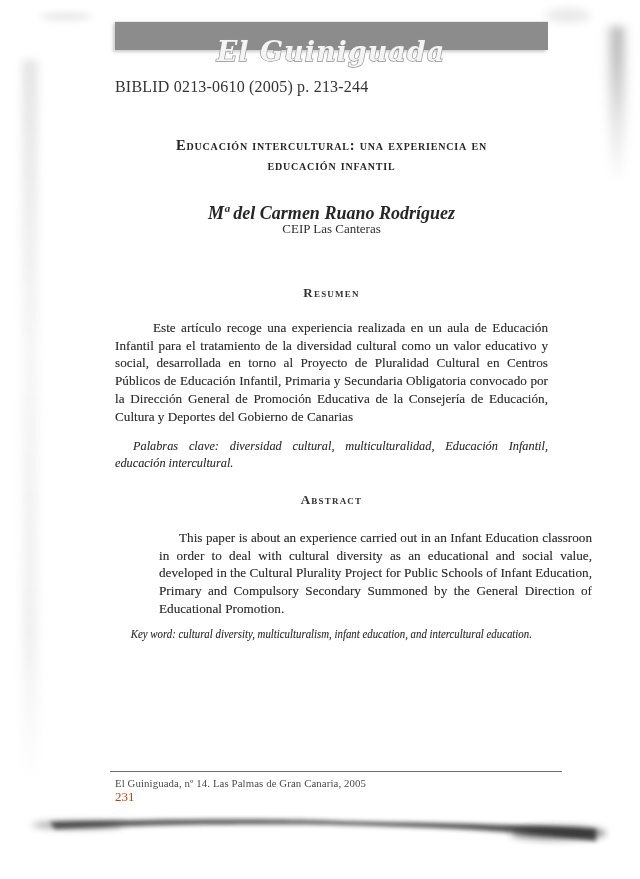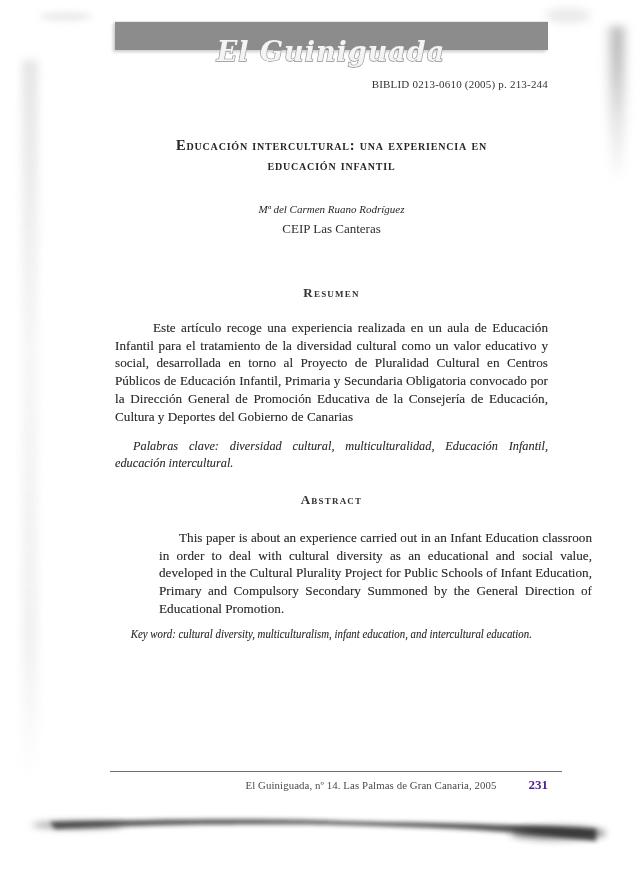--- a/index.html
+++ b/index.html
@@ -17,42 +17,42 @@
   .smudge-top-right{position:absolute;left:545px;top:8px;width:46px;height:15px;border-radius:50%;
       background:rgba(150,150,150,.20);filter:blur(4px);}
   .curl-shadow{position:absolute;left:0;top:800px;width:640px;height:79px;}
   
   .banner{position:absolute;left:115px;top:21px;width:433px;height:29px;background:#8c8c8c;
       box-shadow:-2px 2px 3px rgba(110,110,110,.35), 0 1px 0 rgba(255,255,255,.8) inset;}
   .banner-text-svg{position:absolute;left:115px;top:0;width:433px;height:74px;overflow:visible;}
   
   .content{position:absolute;left:115px;top:0;width:433px;height:879px;}
   .block{position:absolute;left:0;width:433px;}
-  .biblid{top:78px;text-align:right;font-size:11px;color:#333;letter-spacing:.2px;}
+  .biblid{top:78px;text-align:left;font-size:16px;color:#333;letter-spacing:.2px;}
   .title{top:136px;text-align:center;font-size:14.5px;font-weight:bold;
          font-variant:small-caps;letter-spacing:.8px;line-height:19.5px;color:#262626;}
-  .author{top:203px;text-align:center;font-size:11px;font-weight:normal;font-style:italic;color:#262626;}
+  .author{top:203px;text-align:center;font-size:18px;font-weight:bold;font-style:italic;color:#262626;}
   .affiliation{top:221px;text-align:center;font-size:13px;color:#2e2e2e;}
   .section-heading{text-align:center;font-variant:small-caps;font-size:13px;letter-spacing:1.2px;color:#333;font-weight:bold;}
   .heading-resumen{top:285px;}
   .heading-abstract{top:492px;}
   .para{font-size:13.2px;line-height:17.7px;text-align:justify;color:#2e2e2e;
         text-shadow:0 0 .4px rgba(70,70,70,.45);}
   .para-es{top:319px;text-indent:38px;}
   .para-en{top:529px;text-indent:20px;margin-left:44px;}
   .keywords{font-style:italic;font-size:12.3px;line-height:17px;text-align:justify;color:#2e2e2e;
         text-shadow:0 0 .4px rgba(70,70,70,.4);}
   .keywords-es{top:438px;text-indent:18px;}
   .keywords-en{top:626px;}
   .keywords-en .scale-wrap{display:inline-block;white-space:nowrap;transform:scaleX(.88);
         transform-origin:left center;text-indent:0;padding-left:18px;}
   .footer-rule{position:absolute;left:-5px;top:771px;width:452px;border-top:1px solid #6f6f6f;height:0;}
-  .footer-row{top:777px;display:flex;justify-content:flex-end;align-items:baseline;}
+  .footer-row{top:777px;display:flex;justify-content:space-between;align-items:baseline;flex-direction:column;}
   .footer-info{font-size:10.8px;color:#4a4a4a;letter-spacing:.1px;}
-  .footer-page{font-size:13px;font-weight:bold;color:#4c1d95;margin-left:32px;}
+  .footer-page{font-size:13px;font-weight:normal;color:#c2410c;}
 </style>
 </head>
 <body>
 
 <div class="canvas">
 
   <div class="smudge-top-left"></div>
   <div class="smudge-top-right"></div>
   <div class="edge-smudge-right"></div>
   <div class="edge-smudge-left"></div>

